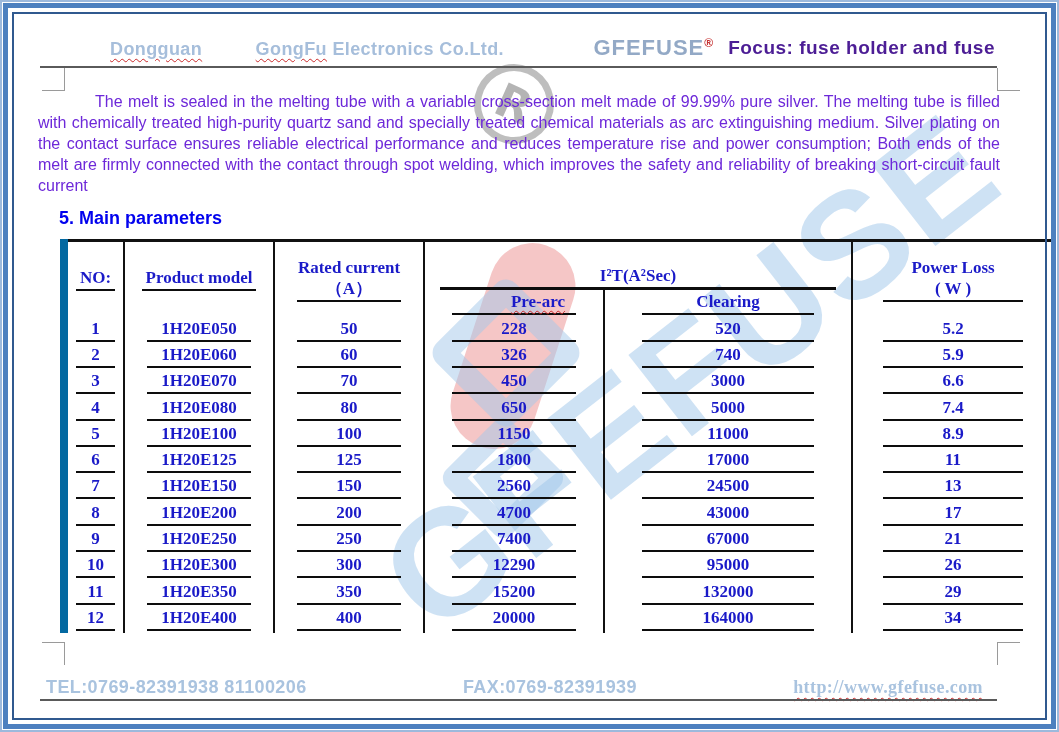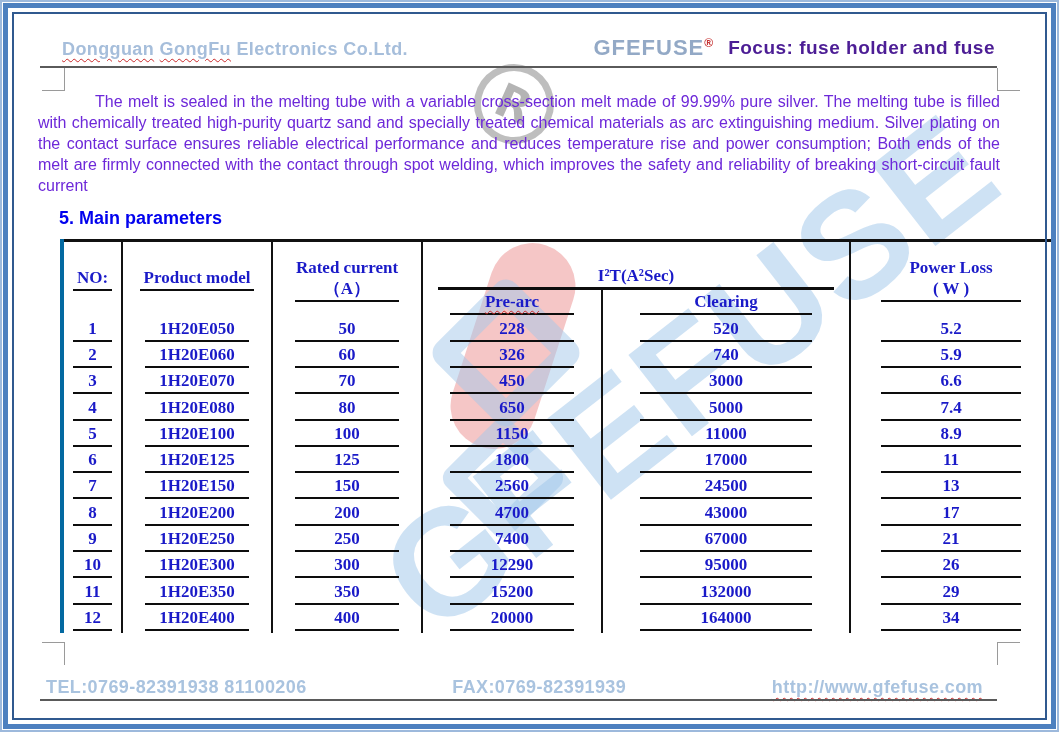--- a/index.html
+++ b/index.html
@@ -46,21 +46,21 @@
   .content { position:absolute; inset:0; z-index:2; }
 
   .hdr { position:absolute; left:60px; right:62px; top:33px;
          display:flex; justify-content:space-between; align-items:baseline; }
   .company { font-weight:bold; font-size:18px; color:#a6bedb; letter-spacing:.4px; white-space:nowrap; }
   .hdr-right { display:flex; align-items:center; gap:14px; white-space:nowrap; }
   .brand { font-weight:bold; font-size:22px; color:#93a9c6; letter-spacing:1px; }
   .brand sup { font-size:12px; color:#c43030; }
   .tagline { font-weight:bold; font-size:19px; color:#4c1d95; letter-spacing:.5px; }
   .wavy { text-decoration-line:underline; text-decoration-style:wavy;
-          text-decoration-color:#c92a2a; text-decoration-thickness:1px; text-underline-offset:3px; }
+          text-decoration-color:#c92a2a; text-decoration-thickness:1px; text-underline-offset:3px;margin-left:48px; }
 
   .rule-top    { position:absolute; left:38px; top:64px;  width:957px; border-top:2px solid #5a5a5a; }
   .rule-bottom { position:absolute; left:38px; top:697px; width:957px; border-top:2px solid #5a5a5a; }
 
   .mark { position:absolute; width:23px; height:23px; border:0 solid #9a9a9a; }
   .mark-tl { left:40px;  top:66px;  border-right-width:1px; border-bottom-width:1px; }
   .mark-tr { left:995px; top:66px;  border-left-width:1px;  border-bottom-width:1px; }
   .mark-bl { left:40px;  top:640px; border-right-width:1px; border-top-width:1px; }
   .mark-br { left:995px; top:640px; border-left-width:1px;  border-top-width:1px; }
 
@@ -71,37 +71,37 @@
   .section-title { position:absolute; left:57px; top:206px;
                    font-weight:bold; font-size:18px; color:#0202ee; }
 
   
   .params { position:absolute; left:58px; top:237px; width:990px;
             border-collapse:collapse; table-layout:fixed;
             font-family:"Liberation Serif", serif; font-weight:bold;
             font-size:17px; color:#1a1ac8; text-align:center; }
   .params col.c1{width:60px}  .params col.c2{width:150px} .params col.c3{width:150px}
   .params col.c4{width:180px} .params col.c5{width:248px} .params col.c6{width:202px}
-  .params { border-left:4px solid #0369a1; border-top:3px solid #111; }
+  .params { border-left:8px solid #0369a1; border-top:3px solid #111; }
   .params th, .params td { border-right:2px solid #111; padding:0; vertical-align:middle; }
   .params thead tr.h1 th { height:29px; }
   .params thead tr.h2 th { height:27px; }
   .params tbody td { height:26.3px; }
   .u { display:inline-block; min-width:70%; border-bottom:2px solid #0d0d0d;
        padding:0 5px 1px; }
   .u-text { min-width:0; padding:0 4px 1px; }
   .u-wide { min-width:93%; border-bottom-width:3px;margin-top:24px; }
   .two-line { line-height:1.25; }
 
   
   .ftr { position:absolute; left:44px; right:74px; top:675px;
          display:flex; justify-content:space-between; align-items:baseline;
          font-weight:bold; font-size:18px; color:#a9c3df; letter-spacing:.4px; }
   .ftr .url { text-decoration-line:underline; text-decoration-style:wavy;
-              text-decoration-color:#c92a2a; text-decoration-thickness:1px; text-underline-offset:4px; }
+              text-decoration-color:#c92a2a; text-decoration-thickness:1px; text-underline-offset:4px;font-family:Liberation Serif, serif; }
 </style>
 </head>
 <body>
 
 <div class="page">
 
   <div class="wm wm-red"></div>
   <div class="wm wm-diamond1"></div>
   <div class="wm wm-diamond2"></div>
   <div class="wm wm-brand">GFEFUSE</div>

